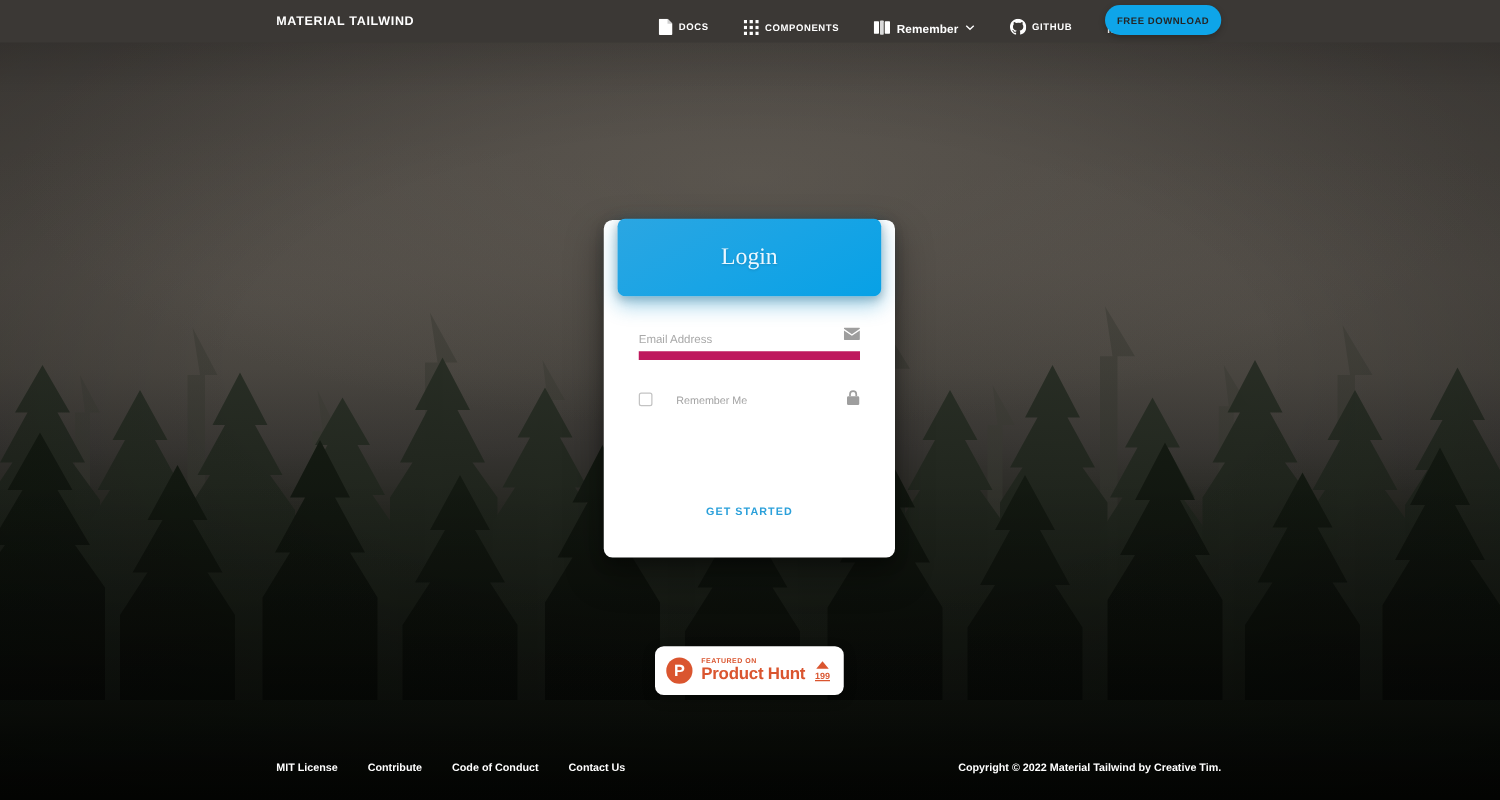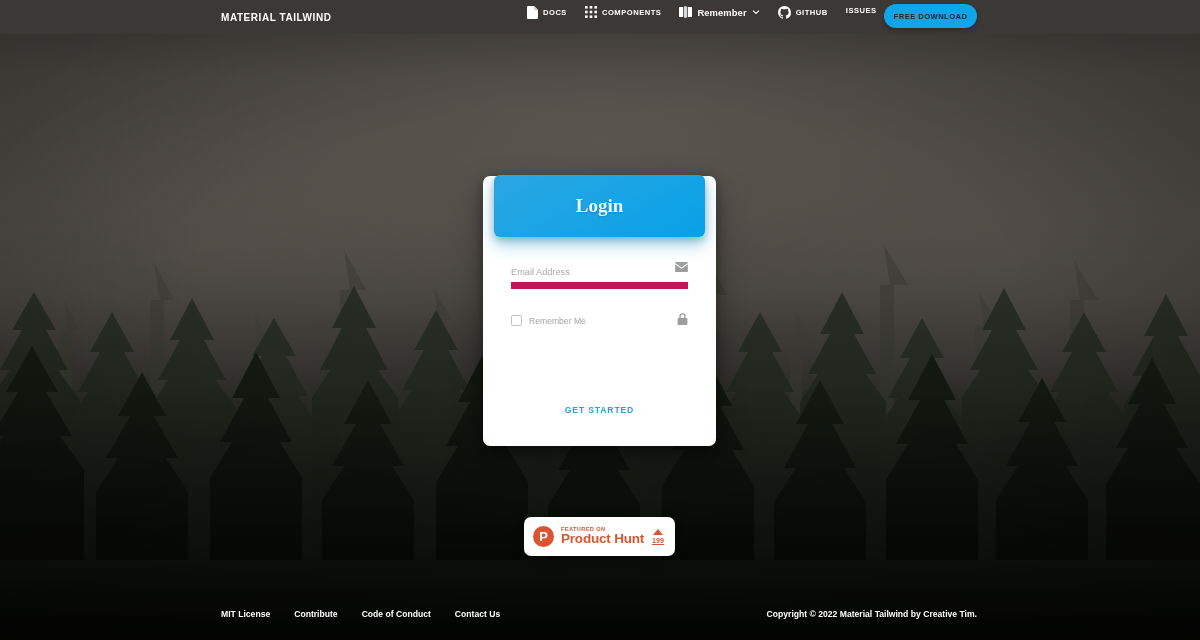--- a/index.html
+++ b/index.html
@@ -48,21 +48,21 @@
     display:flex; align-items:center;
     z-index:40;
   }
   .brand {
     position:absolute; left:221px;
     font-size:10px; font-weight:bold; color:#fff;
     letter-spacing:.55px;
   }
   .navlinks {
     position:absolute; left:518px; top:0; height:34px;
-    display:flex; align-items:flex-start; gap:0;
+    display:flex; align-items:flex-end; gap:10px;
   }
   .navitem {
     display:flex; align-items:center; gap:5px;
     padding:6px 9px; color:#fff; cursor:pointer;
     font-size:7.6px; font-weight:bold; letter-spacing:.5px;
     text-transform:uppercase; white-space:nowrap;
   }
   .navitem.mixed { text-transform:none; font-size:9.4px; letter-spacing:.1px; font-weight:bold; }
   .navitem svg { display:block; }
   .dl-btn {
@@ -86,42 +86,42 @@
   }
   #card-header {
     position:absolute; left:11px; top:-1px;
     width:211px; height:62px; border-radius:6px;
     background:linear-gradient(150deg,#2ba6e2 0%,#19a4e5 50%,#07a1e6 100%);
     box-shadow:0 7px 16px rgba(12,140,200,.42), 0 3px 7px rgba(0,0,0,.22);
     display:flex; align-items:center; justify-content:center;
   }
   #card-header .title {
     font-family:"Liberation Serif", serif;
-    font-size:19px; font-weight:bold; color:#eaf7ff;
+    font-size:19px; font-weight:normal; color:#eaf7ff;
     text-shadow:0 1px 2px rgba(0,0,0,.18);
   }
 
   .card-body { position:absolute; top:62px; left:0; width:233px; }
 
   .field { position:relative; margin:23px 28px 0 28px; }
   .field input {
     width:100%; border:none; outline:none;
     border-bottom:7px solid #be185d;
     padding:0 20px 6px 0; height:21px;
     font-size:9.2px; color:#4b4b4b;
     font-family:"Liberation Sans", sans-serif;
     background:transparent;
   }
   .field input::placeholder { color:#a9a9a9; }
   .field .fi { position:absolute; right:0; top:1px; color:#9e9e9e; }
   .field .fi svg { display:block; }
 
   .remember {
     margin:26px 28px 0 28px;
-    display:flex; align-items:center; gap:7px; cursor:pointer;
+    display:flex; align-items:center; gap:19px; cursor:pointer;
   }
   .remember .box {
     width:11px; height:11px; border:1px solid #c3c3c3;
     border-radius:2px; background:#fff; flex:none;
   }
   .remember .lbl { font-size:8.6px; color:#a3a3a3; }
 
   .cta-wrap { margin-top:25px; display:flex; justify-content:center; }
   .cta {
     background:none; border:none; cursor:pointer;

